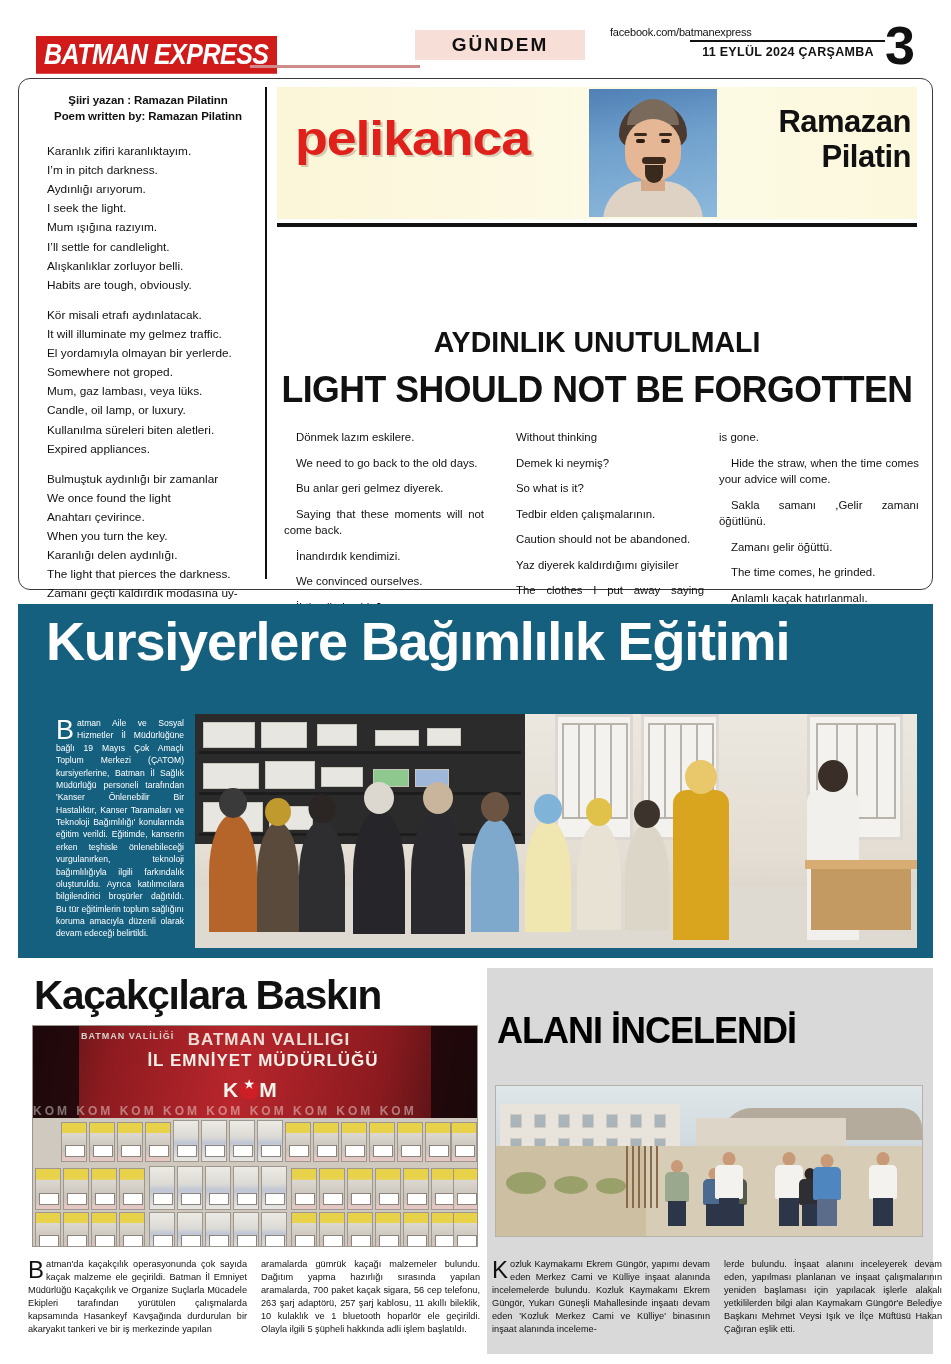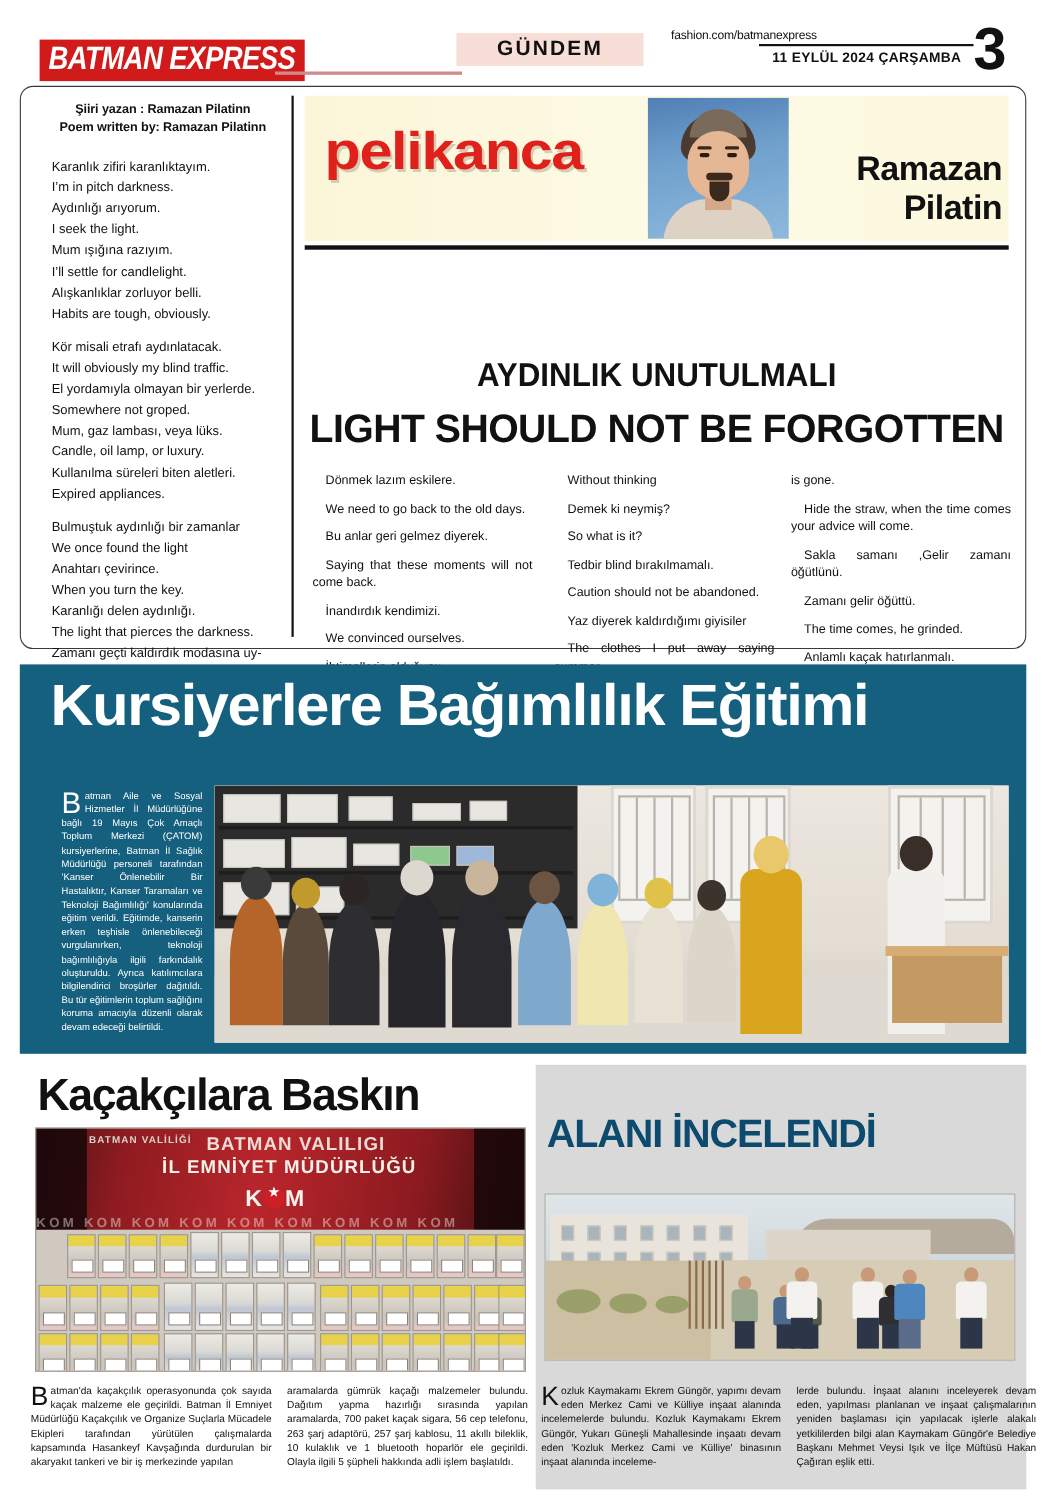--- a/index.html
+++ b/index.html
@@ -96,21 +96,21 @@
   .ph-eyeR { position:absolute; left:72px; top:50px; width:9px; height:4px; background:#2a1a12; border-radius:4px; }
   .ph-brL { position:absolute; left:45px; top:44px; width:13px; height:3px; background:#3a2a1e; border-radius:3px; }
   .ph-brR { position:absolute; left:70px; top:44px; width:13px; height:3px; background:#3a2a1e; border-radius:3px; }
   .ph-mous { position:absolute; left:53px; top:68px; width:24px; height:7px; background:#3a2a1e; border-radius:6px; }
   .ph-beard { position:absolute; left:56px; top:76px; width:18px; height:18px; background:#3a2a1e; border-radius:0 0 10px 10px; }
   .ph-shirt { position:absolute; left:14px; top:92px; width:100px; height:40px; background:#ded2c4; border-radius:40px 40px 0 0; }
   .ph-neck { position:absolute; left:52px; top:86px; width:24px; height:16px; background:#d5a888; }
   .pel-name {
     position: absolute; left: 448px; top: 18px; width: 186px;
     text-align: right; font-size: 31px; font-weight: bold; color: #111;
-    line-height: 1.12; letter-spacing: -0.5px; margin-top: 32px;
+    line-height: 1.12; letter-spacing: -0.5px;
   }
   .pel-underline {
     position: absolute; left: 258px; top: 144px; width: 640px; height: 4px; background: #111;
   }
 
   
   .art-h1 {
     position: absolute; left: 258px; top: 246px; width: 640px;
     text-align: center; font-size: 30px; font-weight: bold; color: #111;
     letter-spacing: 0px; transform: scaleX(0.95); transform-origin: center;
@@ -203,21 +203,21 @@
   .pack.y { background:linear-gradient(180deg,#e8d24a 0%,#e8d24a 26%,#ddd8d0 27%,#c9c3bb 70%,#e9c9c6 100%); }
   .pack.w { background:linear-gradient(180deg,#eceae5 0%,#dcdad5 40%,#bfc6d4 55%,#e8e6e1 100%); }
   .pack .lbl { position:absolute; left:3px; bottom:4px; width:20px; height:12px; background:#fff; border:1px solid #8a847c; }
   .bl-cols { position: absolute; left: 28px; top: 1258px; width: 452px; display:flex; gap: 14px; }
   .bl-cols .c { width: 219px; font-size: 9.2px; line-height: 1.42; text-align: justify; color:#111; }
   .bl-cols .dropcap { float:left; font-size:24px; line-height:0.8; padding:2px 2px 0 0; font-weight:normal; }
 
   
   .br-sec { position: absolute; left: 487px; top: 968px; width: 446px; height: 386px; background: #d9d9d9; }
   .br-t1 { position:absolute; left: 10px; top: 8px; width: 430px; font-size: 29px; font-weight: bold; color:#111; letter-spacing:-0.6px; }
-  .br-t2 { position:absolute; left: 10px; top: 42px; width: 430px; font-size: 36px; font-weight: bold; color:#0c4a6e; letter-spacing:-1px; }
+  .br-t2 { position:absolute; left: 10px; top: 42px; width: 430px; font-size: 36px; font-weight: bold; color:#000000; letter-spacing:-1px; }
   .br-photo { position:absolute; left: 8px; top: 117px; width: 428px; height: 152px; overflow:hidden; background:#cfd6cf; border:1px solid #b5b0a8; }
   .br-sky { position:absolute; left:0; top:0; width:100%; height:62px; background:linear-gradient(180deg,#dfe6ea 0%,#cfd9de 100%); }
   .br-mount { position:absolute; right:0; top:22px; width:200px; height:32px; background:#b5ab9c; border-radius:30px 20px 0 0; }
   .br-bldg { position:absolute; left:4px; top:18px; width:180px; height:78px; background:#e8e4dc; border-bottom:20px solid #4b4540; }
   .br-bldg .w { position:absolute; width:12px; height:14px; background:#aab4bb; border:1px solid #cfcbc3; }
   .br-bldg2 { position:absolute; left:200px; top:32px; width:150px; height:42px; background:#ddd6c8; }
   .br-ground { position:absolute; left:0; bottom:0; width:100%; height:90px; background:#cdbfa2; }
   .br-path { position:absolute; left:150px; bottom:0; width:290px; height:90px; background:#d7cdb7; }
   .br-bush { position:absolute; bottom:42px; background:#9aa06a; border-radius:50%; }
   .br-rods { position:absolute; left:128px; bottom:28px; width:36px; height:62px; }
@@ -232,21 +232,21 @@
 </style>
 </head>
 <body>
 
 <div class="page">
 
   <div class="masthead">
     <div class="logo-box">BATMAN EXPRESS</div>
     <div class="masthead-rule"></div>
     <div class="gundem">GÜNDEM</div>
-    <div class="fb-url">fashion.com/batmanexpress</div>
+    <div class="fb-url">facebook.com/batmanexpress</div>
     <div class="date-rule"></div>
     <div class="date">11 EYLÜL 2024 ÇARŞAMBA</div>
     <div class="pagenum">3</div>
   </div>
 
   <div class="panel">
 
     <div class="poem-col">
       <div class="poem-by1">Şiiri yazan : Ramazan Pilatinn</div>
       <div class="poem-by2">Poem written by: Ramazan Pilatinn</div>
@@ -256,21 +256,21 @@
           <div>I’m in pitch darkness.</div>
           <div>Aydınlığı arıyorum.</div>
           <div>I seek the light.</div>
           <div>Mum ışığına razıyım.</div>
           <div>I’ll settle for candlelight.</div>
           <div>Alışkanlıklar zorluyor belli.</div>
           <div>Habits are tough, obviously.</div>
         </div>
         <div class="stanza">
           <div>Kör misali etrafı aydınlatacak.</div>
-          <div>It will obviously my blind traffic.</div>
+          <div>It will illuminate my gelmez traffic.</div>
           <div>El yordamıyla olmayan bir yerlerde.</div>
           <div>Somewhere not groped.</div>
           <div>Mum, gaz lambası, veya lüks.</div>
           <div>Candle, oil lamp, or luxury.</div>
           <div>Kullanılma süreleri biten aletleri.</div>
           <div>Expired appliances.</div>
         </div>
         <div class="stanza">
           <div>Bulmuştuk aydınlığı bir zamanlar</div>
           <div>We once found the light</div>
@@ -318,21 +318,21 @@
       <p>We convinced ourselves.</p>
       <p>İhtimallerin olduğunu.</p>
       <p> That there are possibilities.</p>
       <p>Düşünmeden.</p>
     </div>
 
     <div class="acol acol2">
       <p>Without thinking</p>
       <p>Demek ki neymiş?</p>
       <p>So what is it?</p>
-      <p>Tedbir blind bırakılmamalı.</p>
+      <p>Tedbir elden çalışmalarının.</p>
       <p>Caution should not be abandoned.</p>
       <p>Yaz diyerek kaldırdığımı giyisiler</p>
       <p>The clothes I put away saying summer</p>
       <p>Kış gitti diye atmamak germediği giyisileri.</p>
       <p>Not throwing away the clothes that one does not mind just because winter</p>
     </div>
 
     <div class="acol acol3">
       <p class="noind">is gone.</p>
       <p>Hide the straw, when the time comes your advice will come.</p>

